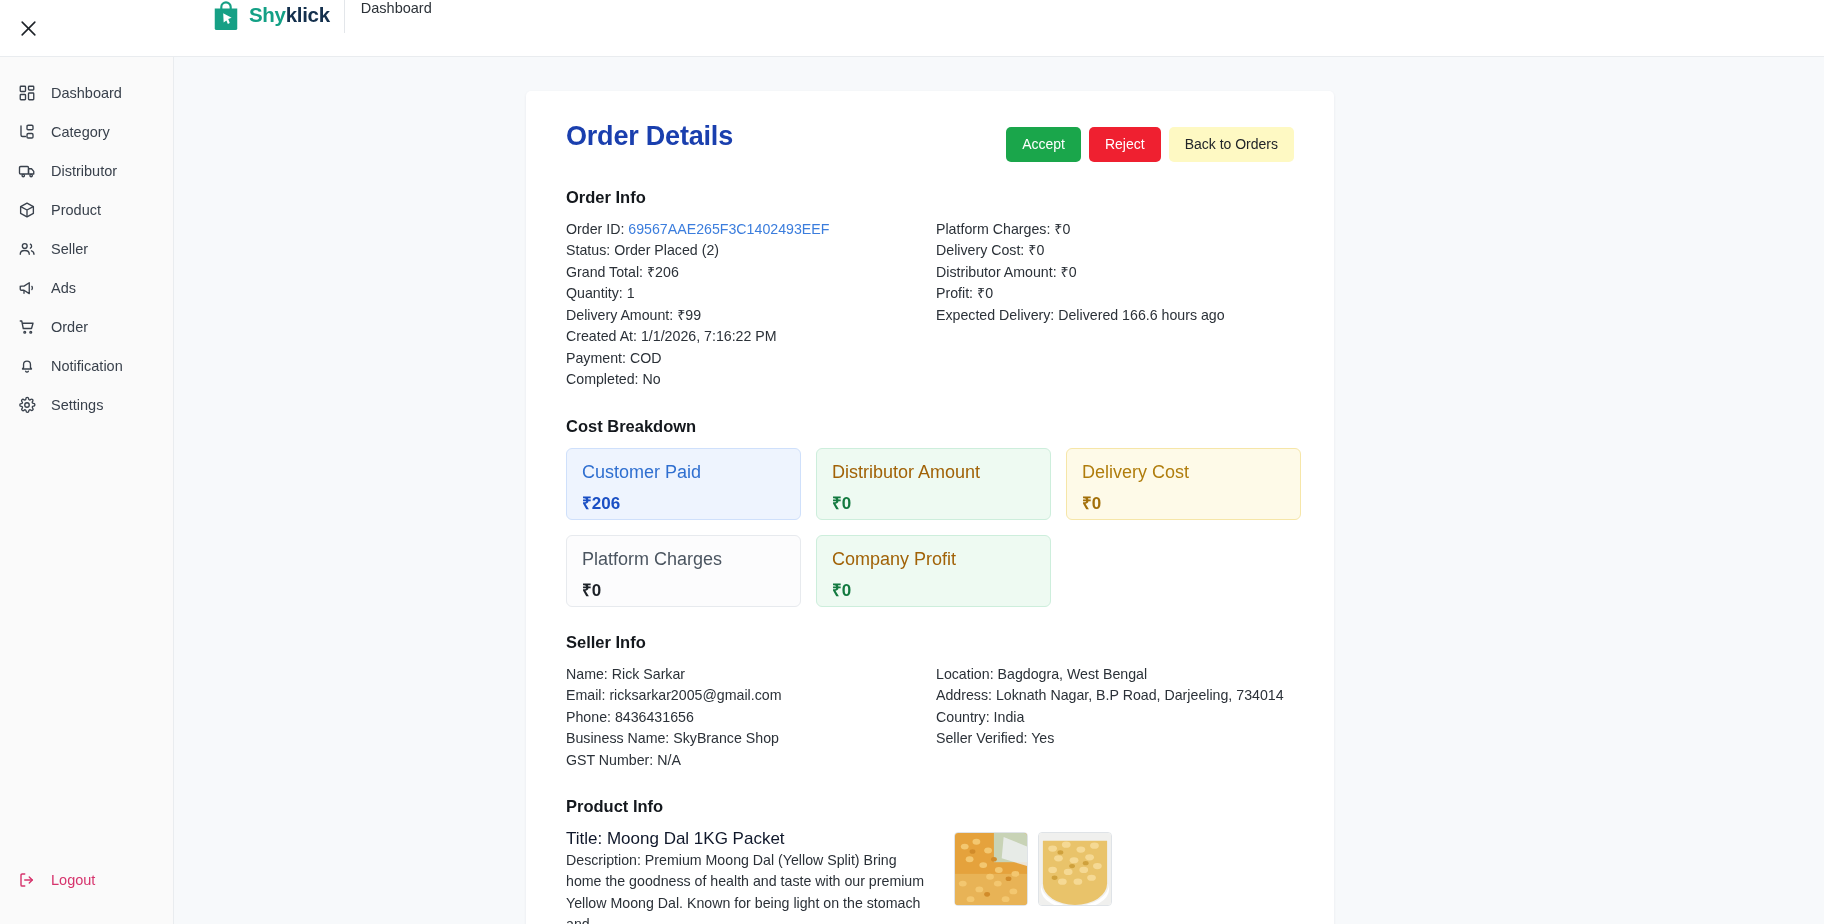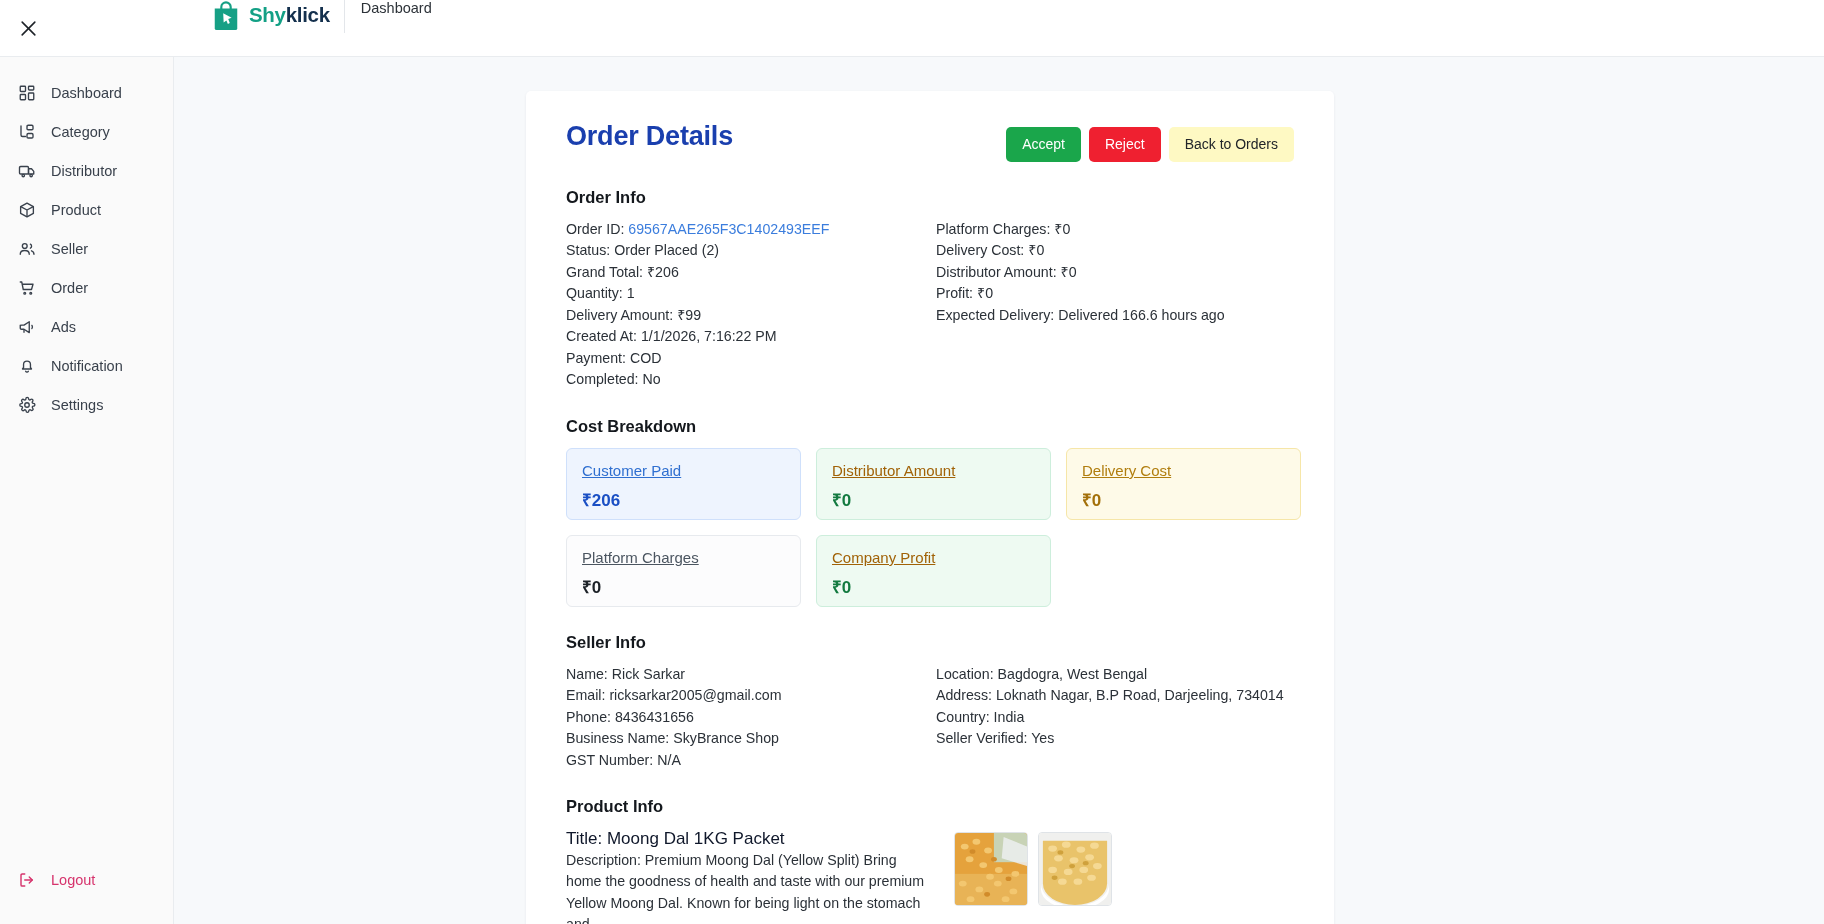--- a/index.html
+++ b/index.html
@@ -106,21 +106,21 @@
   .kv .link { color: #3b7ddd; }
 
   
   .cost-grid { display: flex; flex-wrap: wrap; gap: 15px; width: 735px; }
   .cost-card {
     width: 235px; height: 72px;
     border-radius: 6px; border: 1px solid #e4e8ec;
     background: #fcfdfd;
     padding: 13px 15px 0 15px;
   }
-  .cost-label { font-size: 15px; line-height: 1.2; color: #5a6570; margin-bottom: 8px; text-decoration: underline; }
+  .cost-label { font-size: 18px; line-height: 1.2; color: #5a6570; margin-bottom: 8px; }
   .cost-value { font-size: 17px; font-weight: 700; color: #1d2228; }
   .c-blue   { background: #eef4fe; border-color: #cfe0fb; }
   .c-blue .cost-label { color: #2f6fd0; }
   .c-blue .cost-value { color: #1a4fc4; }
   .c-green  { background: #eefaf2; border-color: #cdeedc; }
   .c-green .cost-label { color: #a16207; }
   .c-green .cost-value { color: #137a40; }
   .c-yellow { background: #fefae8; border-color: #f6e6a8; }
   .c-yellow .cost-label { color: #b07d0d; }
   .c-yellow .cost-value { color: #a3700a; }
@@ -220,38 +220,38 @@
             <circle cx="9" cy="8" r="3.2"></circle>
               <path d="M3 19c0-3.1 2.7-5 6-5s6 1.9 6 5"></path>
             <path d="M16.5 5.6a3 3 0 0 1 0 5.3M18 14.4c2 .7 3.3 2.2 3.3 4.6"></path>
           </svg>
         </span>
         <span class="nav-label">Seller</span>
       </div>
 
       <div class="nav-item">
         <span class="nav-ico">
+          <svg width="18" height="18" viewBox="0 0 24 24" fill="none" stroke="#39414c" stroke-width="1.8" stroke-linejoin="round">
+            <path d="M3 9.5v4a1.5 1.5 0 0 0 1.5 1.5H8l7 4.5V5L8 9.5H4.5A1.5 1.5 0 0 0 3 11z"></path>
+            <path d="M18 9.5a3.2 3.2 0 0 1 0 5"></path>
+              <path d="M8 15v4.5"></path>
+          </svg>
+        </span>
+        <span class="nav-label">Ads</span>
+      </div>
+
+      <div class="nav-item">
+        <span class="nav-ico">
           <svg width="18" height="18" viewBox="0 0 24 24" fill="none" stroke="#39414c" stroke-width="1.8" stroke-linecap="round" stroke-linejoin="round">
             <path d="M3 4h2l2 10h11l2-7H6"></path>
               <circle cx="9" cy="19" r="1.2"></circle>
               <circle cx="17" cy="19" r="1.2"></circle>
           </svg>
         </span>
         <span class="nav-label">Order</span>
-      </div>
-
-      <div class="nav-item">
-        <span class="nav-ico">
-          <svg width="18" height="18" viewBox="0 0 24 24" fill="none" stroke="#39414c" stroke-width="1.8" stroke-linejoin="round">
-            <path d="M3 9.5v4a1.5 1.5 0 0 0 1.5 1.5H8l7 4.5V5L8 9.5H4.5A1.5 1.5 0 0 0 3 11z"></path>
-            <path d="M18 9.5a3.2 3.2 0 0 1 0 5"></path>
-              <path d="M8 15v4.5"></path>
-          </svg>
-        </span>
-        <span class="nav-label">Ads</span>
       </div>
 
       <div class="nav-item">
         <span class="nav-ico">
           <svg width="18" height="18" viewBox="0 0 24 24" fill="none" stroke="#39414c" stroke-width="1.8" stroke-linecap="round" stroke-linejoin="round">
             <path d="M18 16H6l1.4-2V10a4.6 4.6 0 0 1 9.2 0v4L18 16z"></path>
               <path d="M10.2 19a2 2 0 0 0 3.6 0"></path>
           </svg>
         </span>
         <span class="nav-label">Notification</span>

